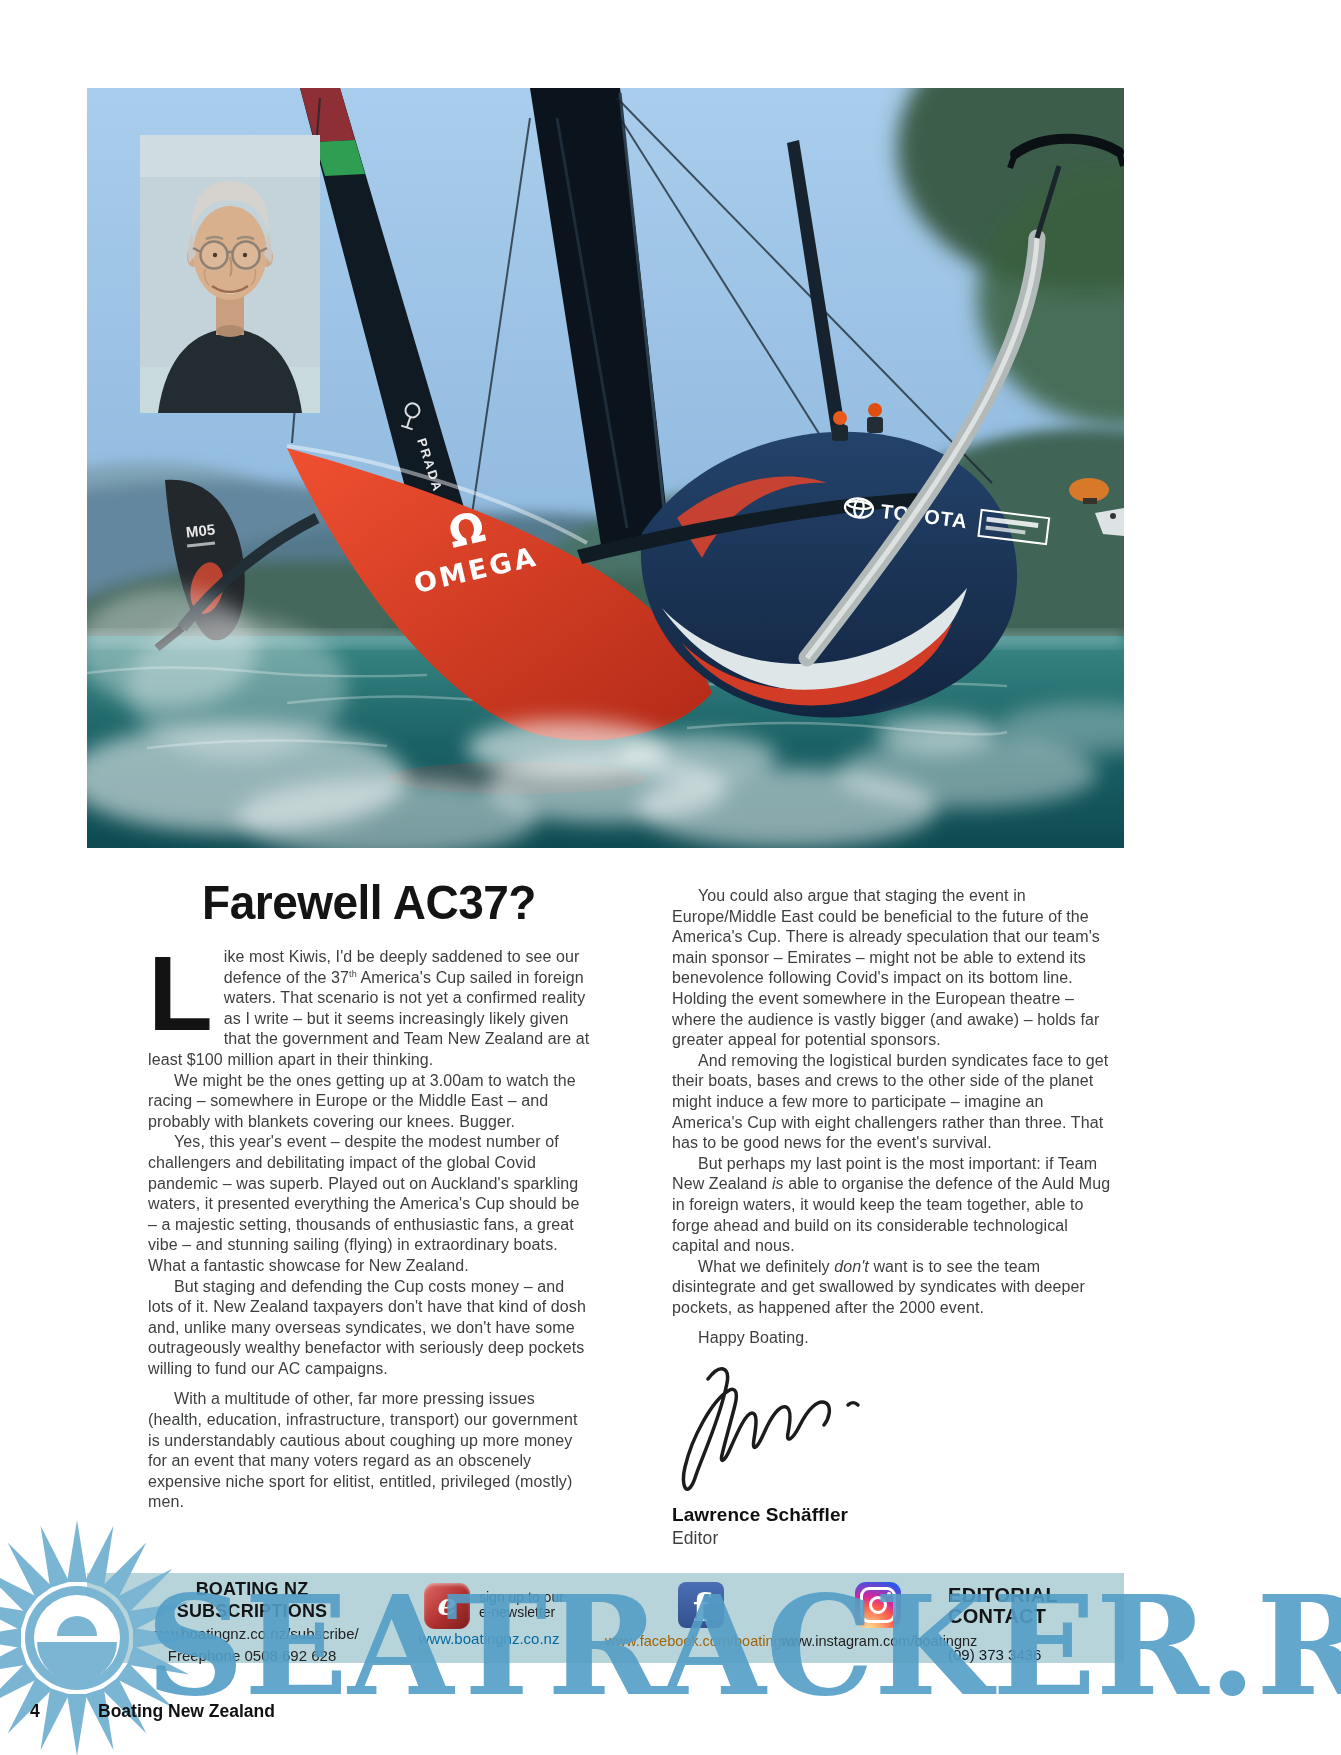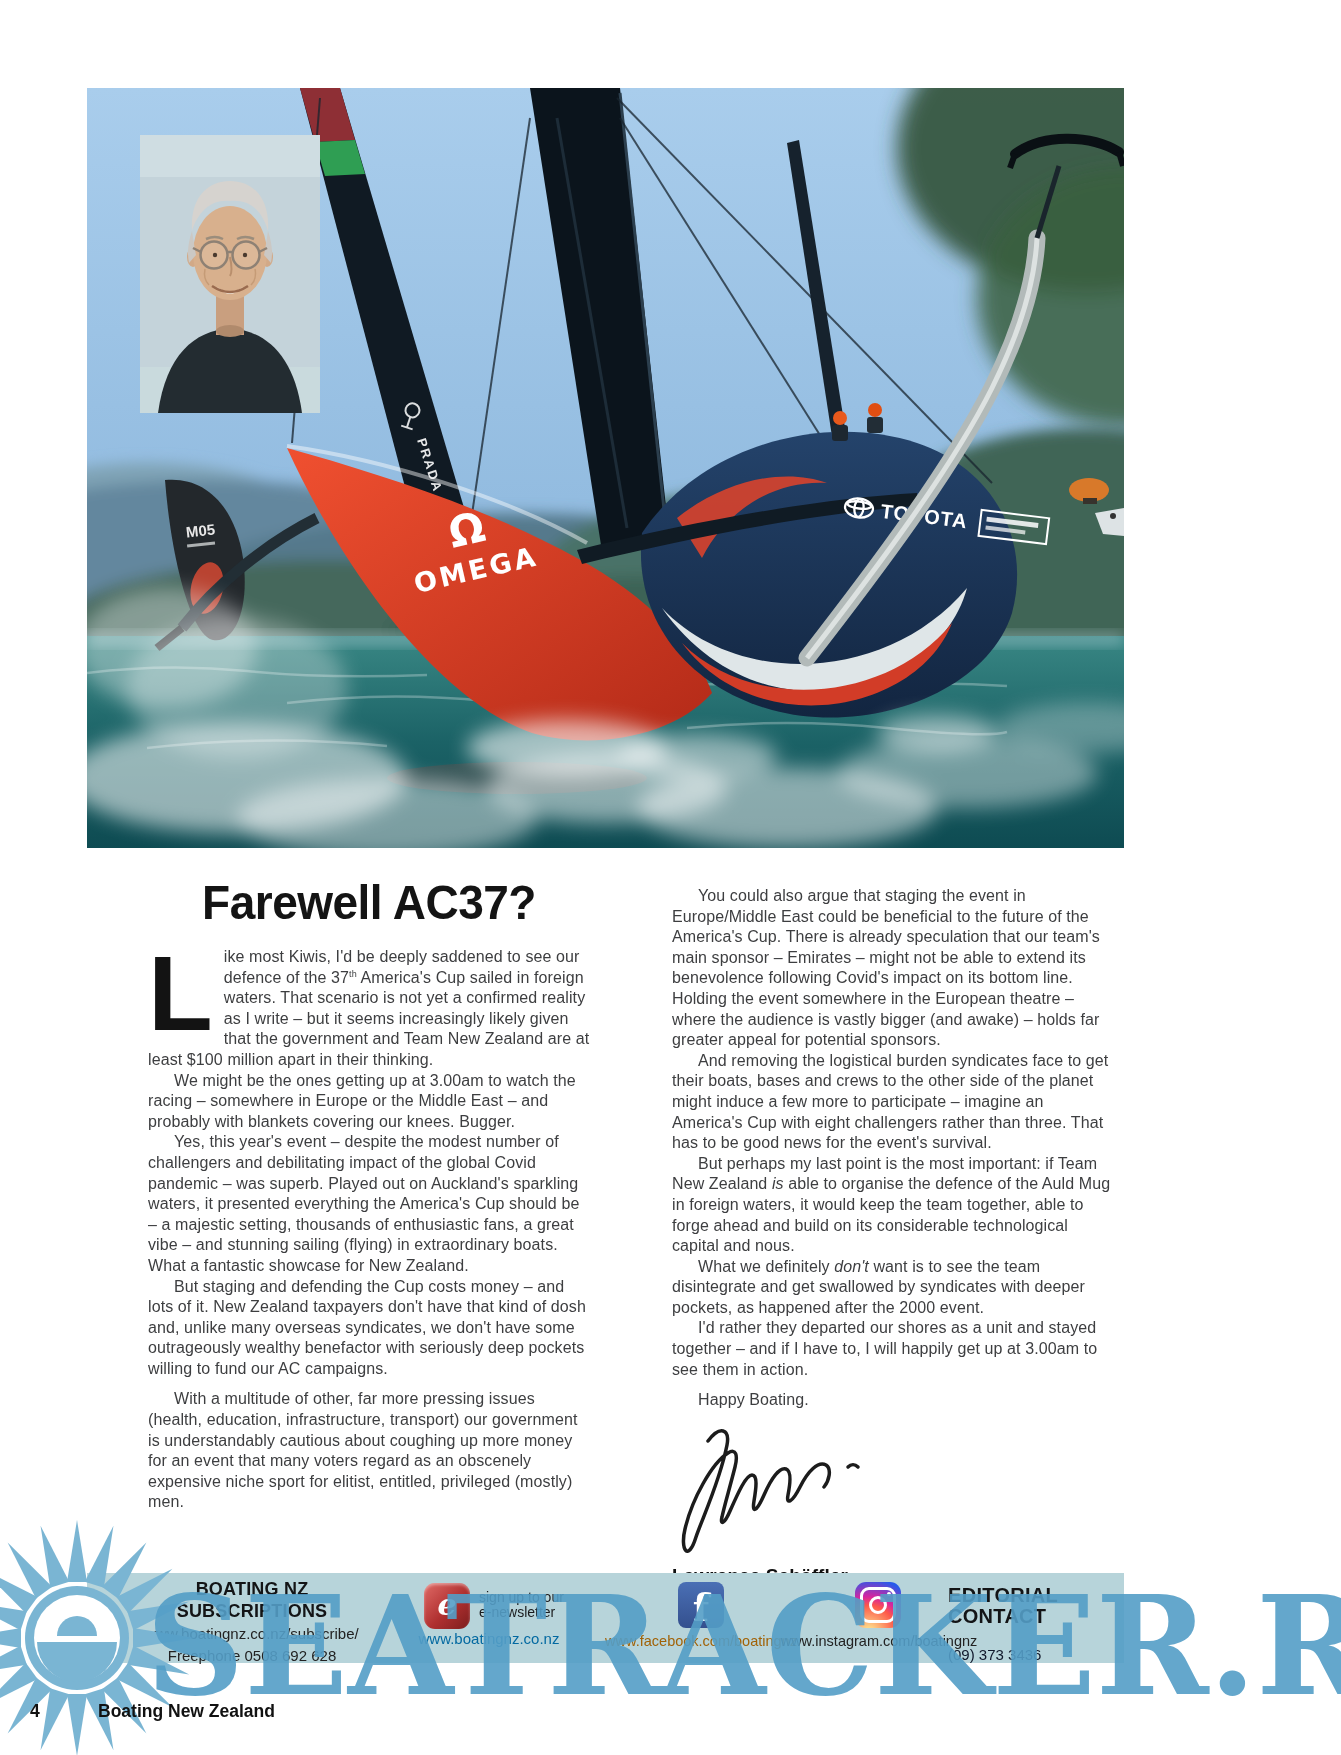--- a/index.html
+++ b/index.html
@@ -283,21 +283,20 @@
           <p>With a multitude of other, far more pressing issues (health, education, infrastructure, transport) our government is understandably cautious about coughing up more money for an event that many voters regard as an obscenely expensive niche sport for elitist, entitled, privileged (mostly) men.</p>
         </div>
     </div>
 
     <div class="article-col col2">
       <div>
           <p>You could also argue that staging the event in Europe/Middle East could be beneficial to the future of the America's Cup. There is already speculation that our team's main sponsor – Emirates – might not be able to extend its benevolence following Covid's impact on its bottom line. Holding the event somewhere in the European theatre – where the audience is vastly bigger (and awake) – holds far greater appeal for potential sponsors.</p>
           <p>And removing the logistical burden syndicates face to get their boats, bases and crews to the other side of the planet might induce a few more to participate – imagine an America's Cup with eight challengers rather than three. That has to be good news for the event's survival.</p>
           <p>But perhaps my last point is the most important: if Team New Zealand <em>is</em> able to organise the defence of the Auld Mug in foreign waters, it would keep the team together, able to forge ahead and build on its considerable technological capital and nous.</p>
           <p>What we definitely <em>don't</em> want is to see the team disintegrate and get swallowed by syndicates with deeper pockets, as happened after the 2000 event.</p>
-          <p>I'd rather they departed our shores as a unit and stayed together – and if I have to, I will happily get up at 3.00am to see them in action.</p>
           <p>Happy Boating.</p>
         </div>
       <div class="sig-block">
         <svg width="240" height="130" viewBox="0 0 240 130">
           <path d="M36 16 C48 0 58 4 55 20 C48 56 30 94 24 112 C16 138 8 124 13 104 C20 74 40 38 56 28 C64 23 66 30 63 42 C58 62 52 82 50 92 C48 100 52 100 58 86 C66 68 74 50 80 50 C86 50 84 64 82 76 C80 88 84 88 92 70 C100 52 108 42 114 44 C120 46 118 60 116 70 C114 80 120 78 128 62 C136 46 146 36 154 40 C160 44 157 56 152 62" fill="none" stroke="#1c1c1c" stroke-width="3.5" stroke-linecap="round"></path>
           <path d="M176 42 C179 39 183 39 186 42" fill="none" stroke="#1c1c1c" stroke-width="3.5" stroke-linecap="round"></path>
         </svg>
         <div class="sig-name">Lawrence Schäffler</div>
         <div class="sig-role">Editor</div>
       </div>

